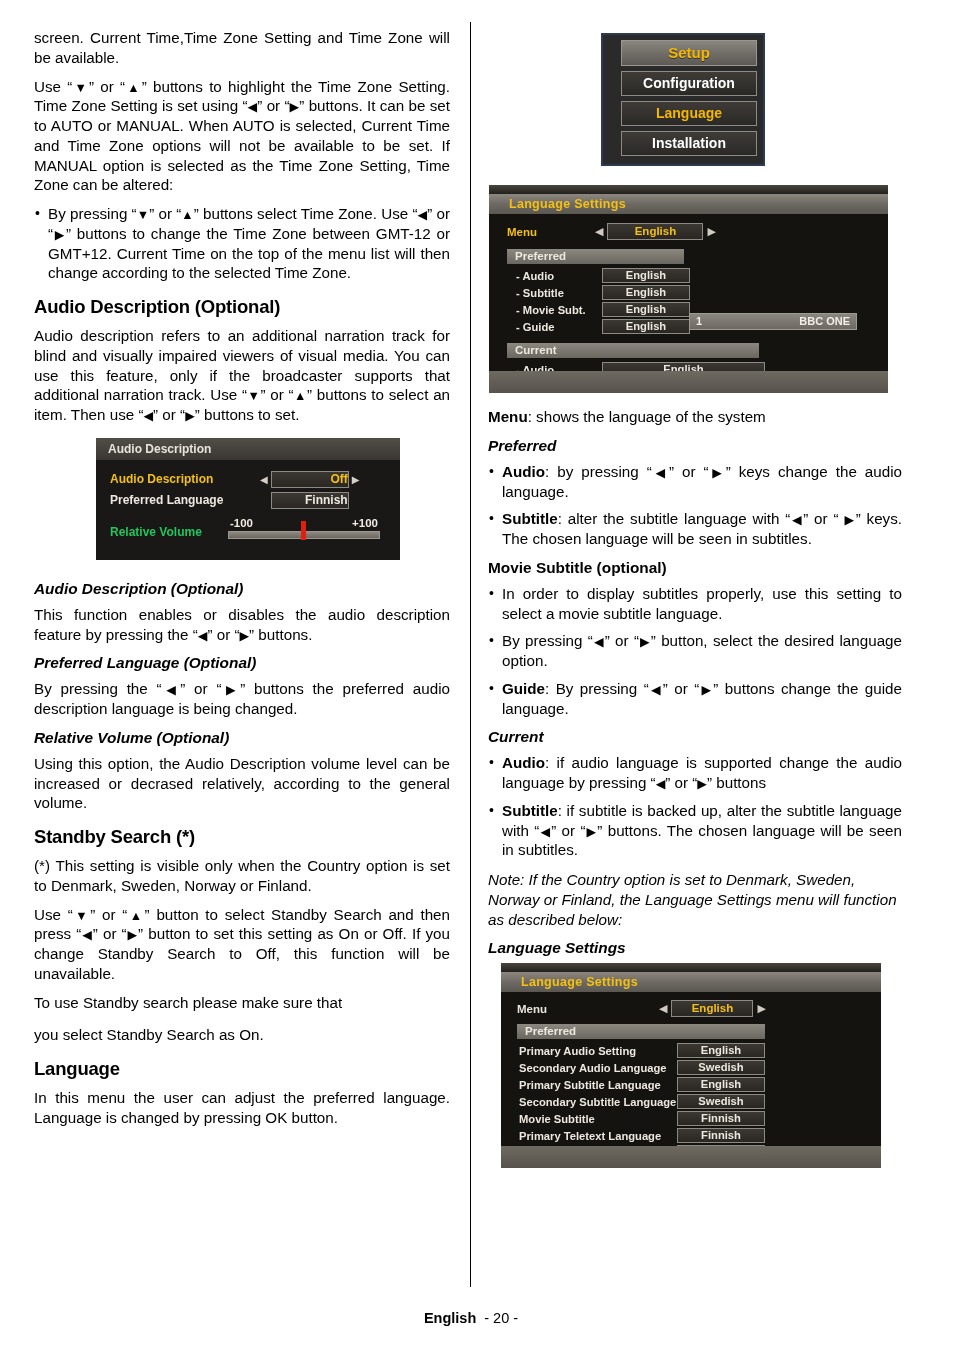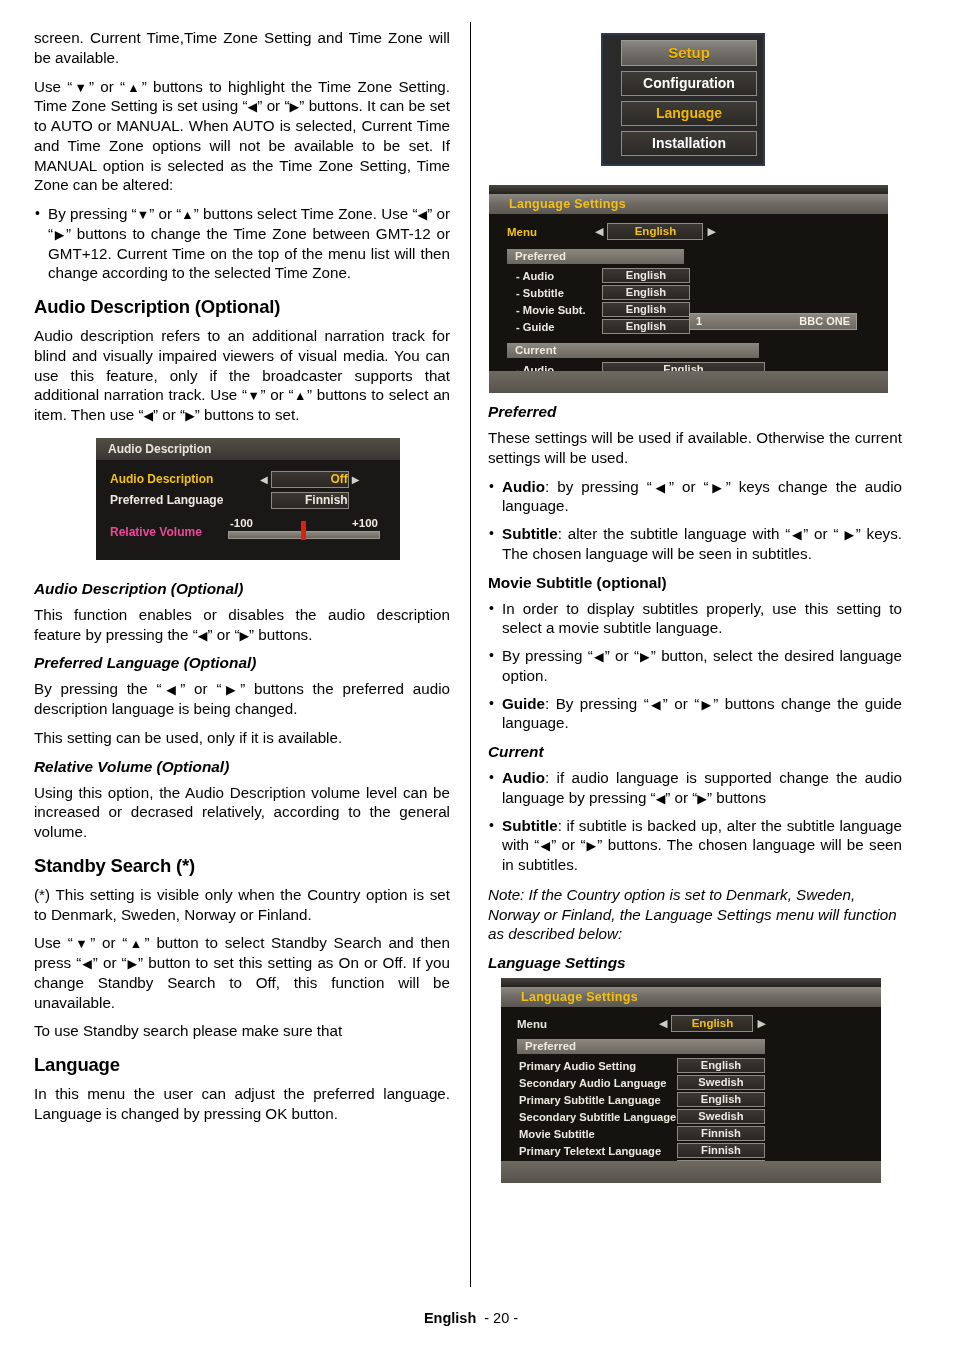--- a/index.html
+++ b/index.html
@@ -296,21 +296,21 @@
   .ad-tri.hid { visibility: hidden; }
 
   .vol-row {
     display: flex;
     align-items: flex-end;
     margin-top: 8px;
   }
   .vol-lbl {
     font-size: 12px;
     font-weight: bold;
-    color: #ec4899;
+    color: #22c55e;
     width: 118px;
   }
   .vol-wrap { position: relative; width: 152px; }
   .vol-nums {
     display: flex;
     justify-content: space-between;
     color: #f0ece4;
     font-size: 11.5px;
     font-weight: bold;
     margin-bottom: 2px;
@@ -404,33 +404,33 @@
       </div>
 
       <h3 class="subhead" style="margin-top:20px">Audio Description (Optional)</h3>
 
       <p class="body"><span>This function enables or disables the audio description feature by pressing the “</span><span class="arrow">◀</span><span>” or “</span><span class="arrow">▶</span><span>” buttons.</span></p>
 
       <h3 class="subhead">Preferred Language (Optional)</h3>
 
       <p class="body"><span>By pressing the “</span><span class="arrow">◀</span><span>” or “</span><span class="arrow">▶</span><span>” buttons the preferred audio description language is being changed.</span></p>
 
-      <p class="body left-al">This setting can be used, only if it is available.</p>
 
       <h3 class="subhead">Relative Volume (Optional)</h3>
 
       <p class="body">Using this option, the Audio Description volume level can be increased or decrased relatively, according to the general volume.</p>
 
       <h2 class="head">Standby Search (*)</h2>
 
       <p class="body">(*) This setting is visible only when the Country option is set to Denmark, Sweden, Norway or Finland.</p>
 
       <p class="body"><span>Use “</span><span class="arrow">▼</span><span>” or “</span><span class="arrow">▲</span><span>” button to select Standby Search and then press “</span><span class="arrow">◀</span><span>” or “</span><span class="arrow">▶</span><span>” button to set this setting as On or Off. If you change Standby Search to Off, this function will be unavailable.</span></p>
 
       <p class="body left-al" style="margin-bottom:13px">To use Standby search please make sure that</p>
+      <p class="body left-al">you select Standby Search as On.</p>
 
       <h2 class="head">Language</h2>
 
       <p class="body">In this menu the user can adjust the preferred language. Language is changed by pressing OK button.</p>
 
     </div>
 
     <div class="col col-right">
 
       <div class="setup-menu">
@@ -484,24 +484,24 @@
 
           <div class="bbc-row">
             <span>1</span>
             <span>BBC ONE</span>
           </div>
 
         </div>
         <div class="osd-botstrip"></div>
       </div>
 
+      <p class="body left-al" style="margin-top:14px"><span class="b">Menu</span><span>: shows the language of the system</span></p>
 
       <h3 class="subhead">Preferred</h3>
 
-      <p class="body">These settings will be used if available. Otherwise the current settings will be used.</p>
 
       <ul class="bullets">
         <li><span class="b">Audio</span><span>: by pressing “</span><span class="arrow">◀</span><span>” or “</span><span class="arrow">▶</span><span>” keys change the audio language.</span></li>
         <li><span class="b">Subtitle</span><span>: alter the subtitle language with “</span><span class="arrow">◀</span><span>” or “ </span><span class="arrow">▶</span><span>” keys. The chosen language will be seen in subtitles.</span></li>
       </ul>
 
       <h3 class="subhead-up">Movie Subtitle (optional)</h3>
 
       <ul class="bullets">
         <li>In order to display subtitles properly, use this setting to select a movie subtitle language.</li>

